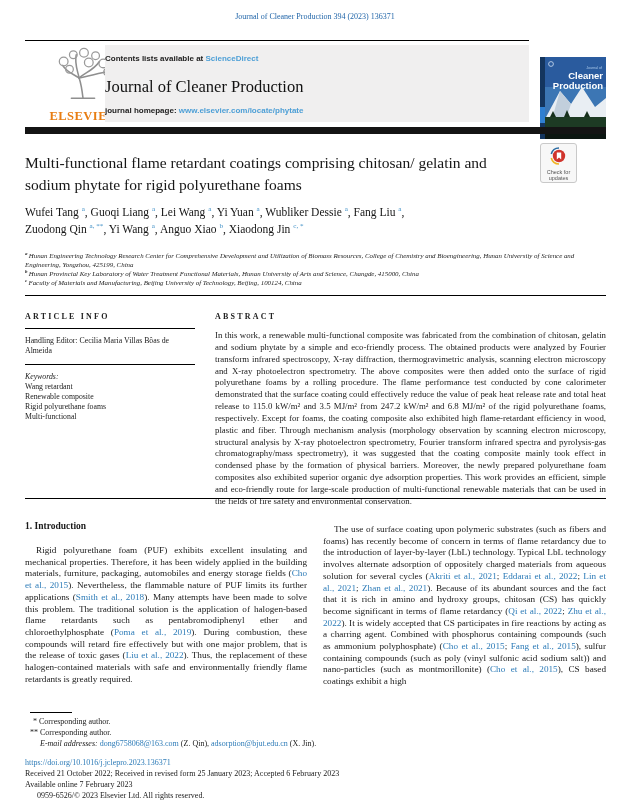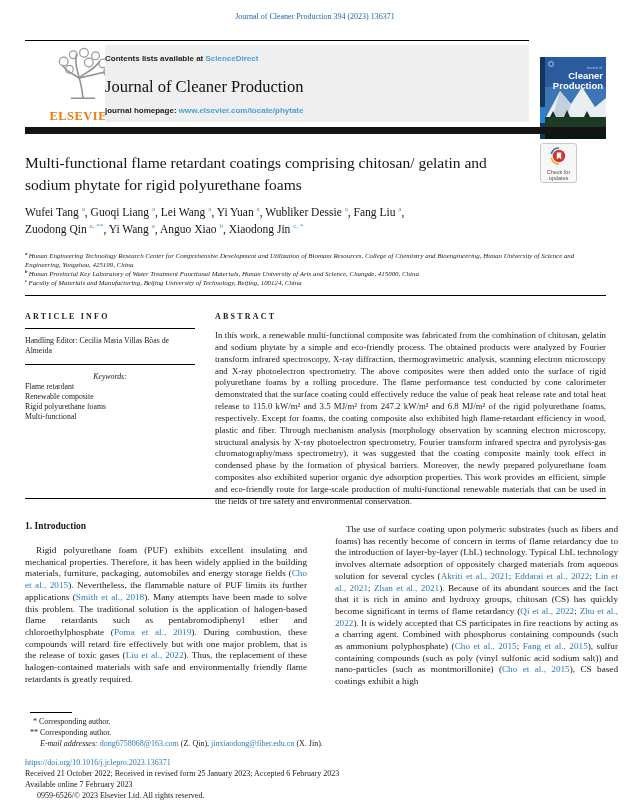--- a/index.html
+++ b/index.html
@@ -3,21 +3,21 @@
 <meta charset="utf-8">
 <style>
   html,body{margin:0;padding:0;background:#fff;}
   .page{position:relative;width:630px;height:808px;background:#fff;overflow:hidden;
         font-family:"Liberation Serif",serif;color:#1a1a1a;}
   .abs{position:absolute;}
   .lnk{color:#2e7cb8;}
   .lnk2{color:#4d9fd6;}
   .sup{vertical-align:super;font-size:62%;color:#3f8fc6;line-height:0;}
   .supi{vertical-align:super;font-size:68%;font-weight:bold;line-height:0;}
-  .it{font-style:italic;text-align:center;}
+  .it{font-style:italic;}
   .cite-top{top:12px;left:0;width:100%;text-align:center;font-size:8px;color:#1f64a8;}
   .rule-thin{top:40px;left:25px;width:504px;height:1px;background:#000;}
   .bar-thick{top:127px;left:25px;width:581px;height:7px;background:#141414;}
   .rule1{top:295px;left:25px;width:581px;height:1px;background:#000;}
   .rule2{top:498px;left:25px;width:581px;height:1px;background:#000;}
   .elsevier{top:46px;left:25px;width:76px;height:78px;text-align:center;margin-left:20px;}
   .elsevier .wordmark{font-family:"Liberation Serif",serif;font-size:12.5px;font-weight:bold;
         color:#e87d12;letter-spacing:.5px;margin-top:1px;}
   .header-box{top:45px;left:105px;width:424px;height:77px;background:#f0efef;}
   .contents-line{margin-top:9px;font-family:"Liberation Sans",sans-serif;font-size:8px;font-weight:bold;color:#222;}
@@ -34,21 +34,21 @@
   .col-head{font-size:8px;font-weight:bold;letter-spacing:2.2px;color:#222;}
   .info-head{top:312px;left:25px;}
   .abs-head{top:312px;left:215px;}
   .info-col{top:328px;left:25px;width:170px;font-size:7.8px;line-height:10px;}
   .info-col .hr{height:1px;background:#000;margin:0 0 7px 0;}
   .info-col .hr2{height:1px;background:#000;margin:8px 0 7px 0;}
   .abstract{top:330px;left:215px;width:391px;font-size:8.8px;line-height:11.85px;text-align:justify;}
   .sec-head{top:521px;left:25px;font-size:9.5px;font-weight:bold;}
   .par{font-size:9.2px;line-height:11.7px;text-align:justify;text-indent:11px;}
   .left-par{top:545px;left:25px;width:282px;}
-  .right-par{top:524px;left:323px;width:283px;margin-left:12px;}
+  .right-par{top:524px;left:323px;width:283px;}
   .fn-rule{top:712px;left:30px;width:42px;height:1px;background:#000;}
   .fn{font-size:8px;line-height:11px;}
   .corr1{top:716px;left:33px;}
   .corr2{top:727px;left:30px;}
   .emails{top:738px;left:40px;}
   .doi{top:758px;left:25px;font-size:8px;}
   .received{top:769px;left:25px;font-size:8px;}
   .available{top:780px;left:25px;font-size:8px;}
   .issn{top:791px;left:25px;font-size:8px;padding-left:12px;}
 </style>
@@ -139,37 +139,37 @@
   <div class="abs rule1"></div>
 
   <div class="abs col-head info-head">ARTICLE INFO</div>
   <div class="abs col-head abs-head">ABSTRACT</div>
 
   <div class="abs info-col">
     <div class="hr"></div>
     <div>Handling Editor: Cecilia Maria Villas Bôas de Almeida</div>
     <div class="hr2"></div>
     <div class="it">Keywords:</div>
-    <div>Flame retardant</div>
+    <div>Wang retardant</div>
     <div>Renewable composite</div>
     <div>Rigid polyurethane foams</div>
     <div>Multi-functional</div>
   </div>
 
   <div class="abs abstract">In this work, a renewable multi-functional composite was fabricated from the combination of chitosan, gelatin and sodium phytate by a simple and eco-friendly process. The obtained products were analyzed by Fourier transform infrared spectroscopy, X-ray diffraction, thermogravimetric analysis, scanning electron microscopy and X-ray photoelectron spectrometry. The above composites were then added onto the surface of rigid polyurethane foams by a rolling procedure. The flame performance test conducted by cone calorimeter demonstrated that the surface coating could effectively reduce the value of peak heat release rate and total heat release to 115.0 kW/m² and 3.5 MJ/m² from 247.2 kW/m² and 6.8 MJ/m² of the rigid polyurethane foams, respectively. Except for foams, the coating composite also exhibited high flame-retardant efficiency in wood, plastic and fiber. Through mechanism analysis (morphology observation by scanning electron microscopy, structural analysis by X-ray photoelectron spectrometry, Fourier transform infrared spectra and pyrolysis-gas chromatography/mass spectrometry), it was suggested that the coating composite mainly took effect in condensed phase by the formation of physical barriers. Moreover, the newly prepared polyurethane foam composites also exhibited superior organic dye adsorption properties. This work provides an efficient, simple and eco-friendly route for large-scale production of multi-functional renewable materials that can be used in the fields of fire safety and environmental conservation.</div>
 
   <div class="abs rule2"></div>
 
   <div class="abs sec-head">1. Introduction</div>
   <div class="abs par left-par"><span>Rigid polyurethane foam (PUF) exhibits excellent insulating and mechanical properties. Therefore, it has been widely applied in the building materials, furniture, packaging, automobiles and energy storage fields (</span><span class="lnk">Cho et al., 2015</span><span>). Nevertheless, the flammable nature of PUF limits its further applications (</span><span class="lnk">Smith et al., 2018</span><span>). Many attempts have been made to solve this problem. The traditional solution is the application of halogen-based flame retardants such as pentabromodiphenyl ether and chloroethylphosphate (</span><span class="lnk">Poma et al., 2019</span><span>). During combustion, these compounds will retard fire effectively but with one major problem, that is the release of toxic gases (</span><span class="lnk">Liu et al., 2022</span><span>). Thus, the replacement of these halogen-contained materials with safe and environmentally friendly flame retardants is greatly required.</span></div>
   <div class="abs par right-par"><span>The use of surface coating upon polymeric substrates (such as fibers and foams) has recently become of concern in terms of flame retardancy due to the introduction of layer-by-layer (LbL) technology. Typical LbL technology involves alternate adsorption of oppositely charged materials from aqueous solution for several cycles (</span><span class="lnk">Akriti et al., 2021</span><span>; </span><span class="lnk">Eddarai et al., 2022</span><span>; </span><span class="lnk">Lin et al., 2021</span><span>; </span><span class="lnk">Zhan et al., 2021</span><span>). Because of its abundant sources and the fact that it is rich in amino and hydroxy groups, chitosan (CS) has quickly become significant in terms of flame retardancy (</span><span class="lnk">Qi et al., 2022</span><span>; </span><span class="lnk">Zhu et al., 2022</span><span>). It is widely accepted that CS participates in fire reactions by acting as a charring agent. Combined with phosphorus containing compounds (such as ammonium polyphosphate) (</span><span class="lnk">Cho et al., 2015</span><span>; </span><span class="lnk">Fang et al., 2015</span><span>), sulfur containing compounds (such as poly (vinyl sulfonic acid sodium salt)) and nano-particles (such as montmorillonite) (</span><span class="lnk">Cho et al., 2015</span><span>), CS based coatings exhibit a high</span></div>
 
   <div class="abs fn-rule"></div>
   <div class="abs fn corr1">* Corresponding author.</div>
   <div class="abs fn corr2">** Corresponding author.</div>
-  <div class="abs fn emails"><span class="it">E-mail addresses: </span><span class="lnk">dong6758068@163.com</span><span> (Z. Qin), </span><span class="lnk">jinxiaodong@fiber.edu.cn</span><span> (X. Jin).</span></div>
+  <div class="abs fn emails"><span class="it">E-mail addresses: </span><span class="lnk">dong6758068@163.com</span><span> (Z. Qin), </span><span class="lnk">adsorption@bjut.edu.cn</span><span> (X. Jin).</span></div>
 
   <div class="abs doi lnk">https://doi.org/10.1016/j.jclepro.2023.136371</div>
   <div class="abs received">Received 21 October 2022; Received in revised form 25 January 2023; Accepted 6 February 2023</div>
   <div class="abs available">Available online 7 February 2023</div>
   <div class="abs issn">0959-6526/© 2023 Elsevier Ltd. All rights reserved.</div>
 
 </div>
 
 </body></html>

